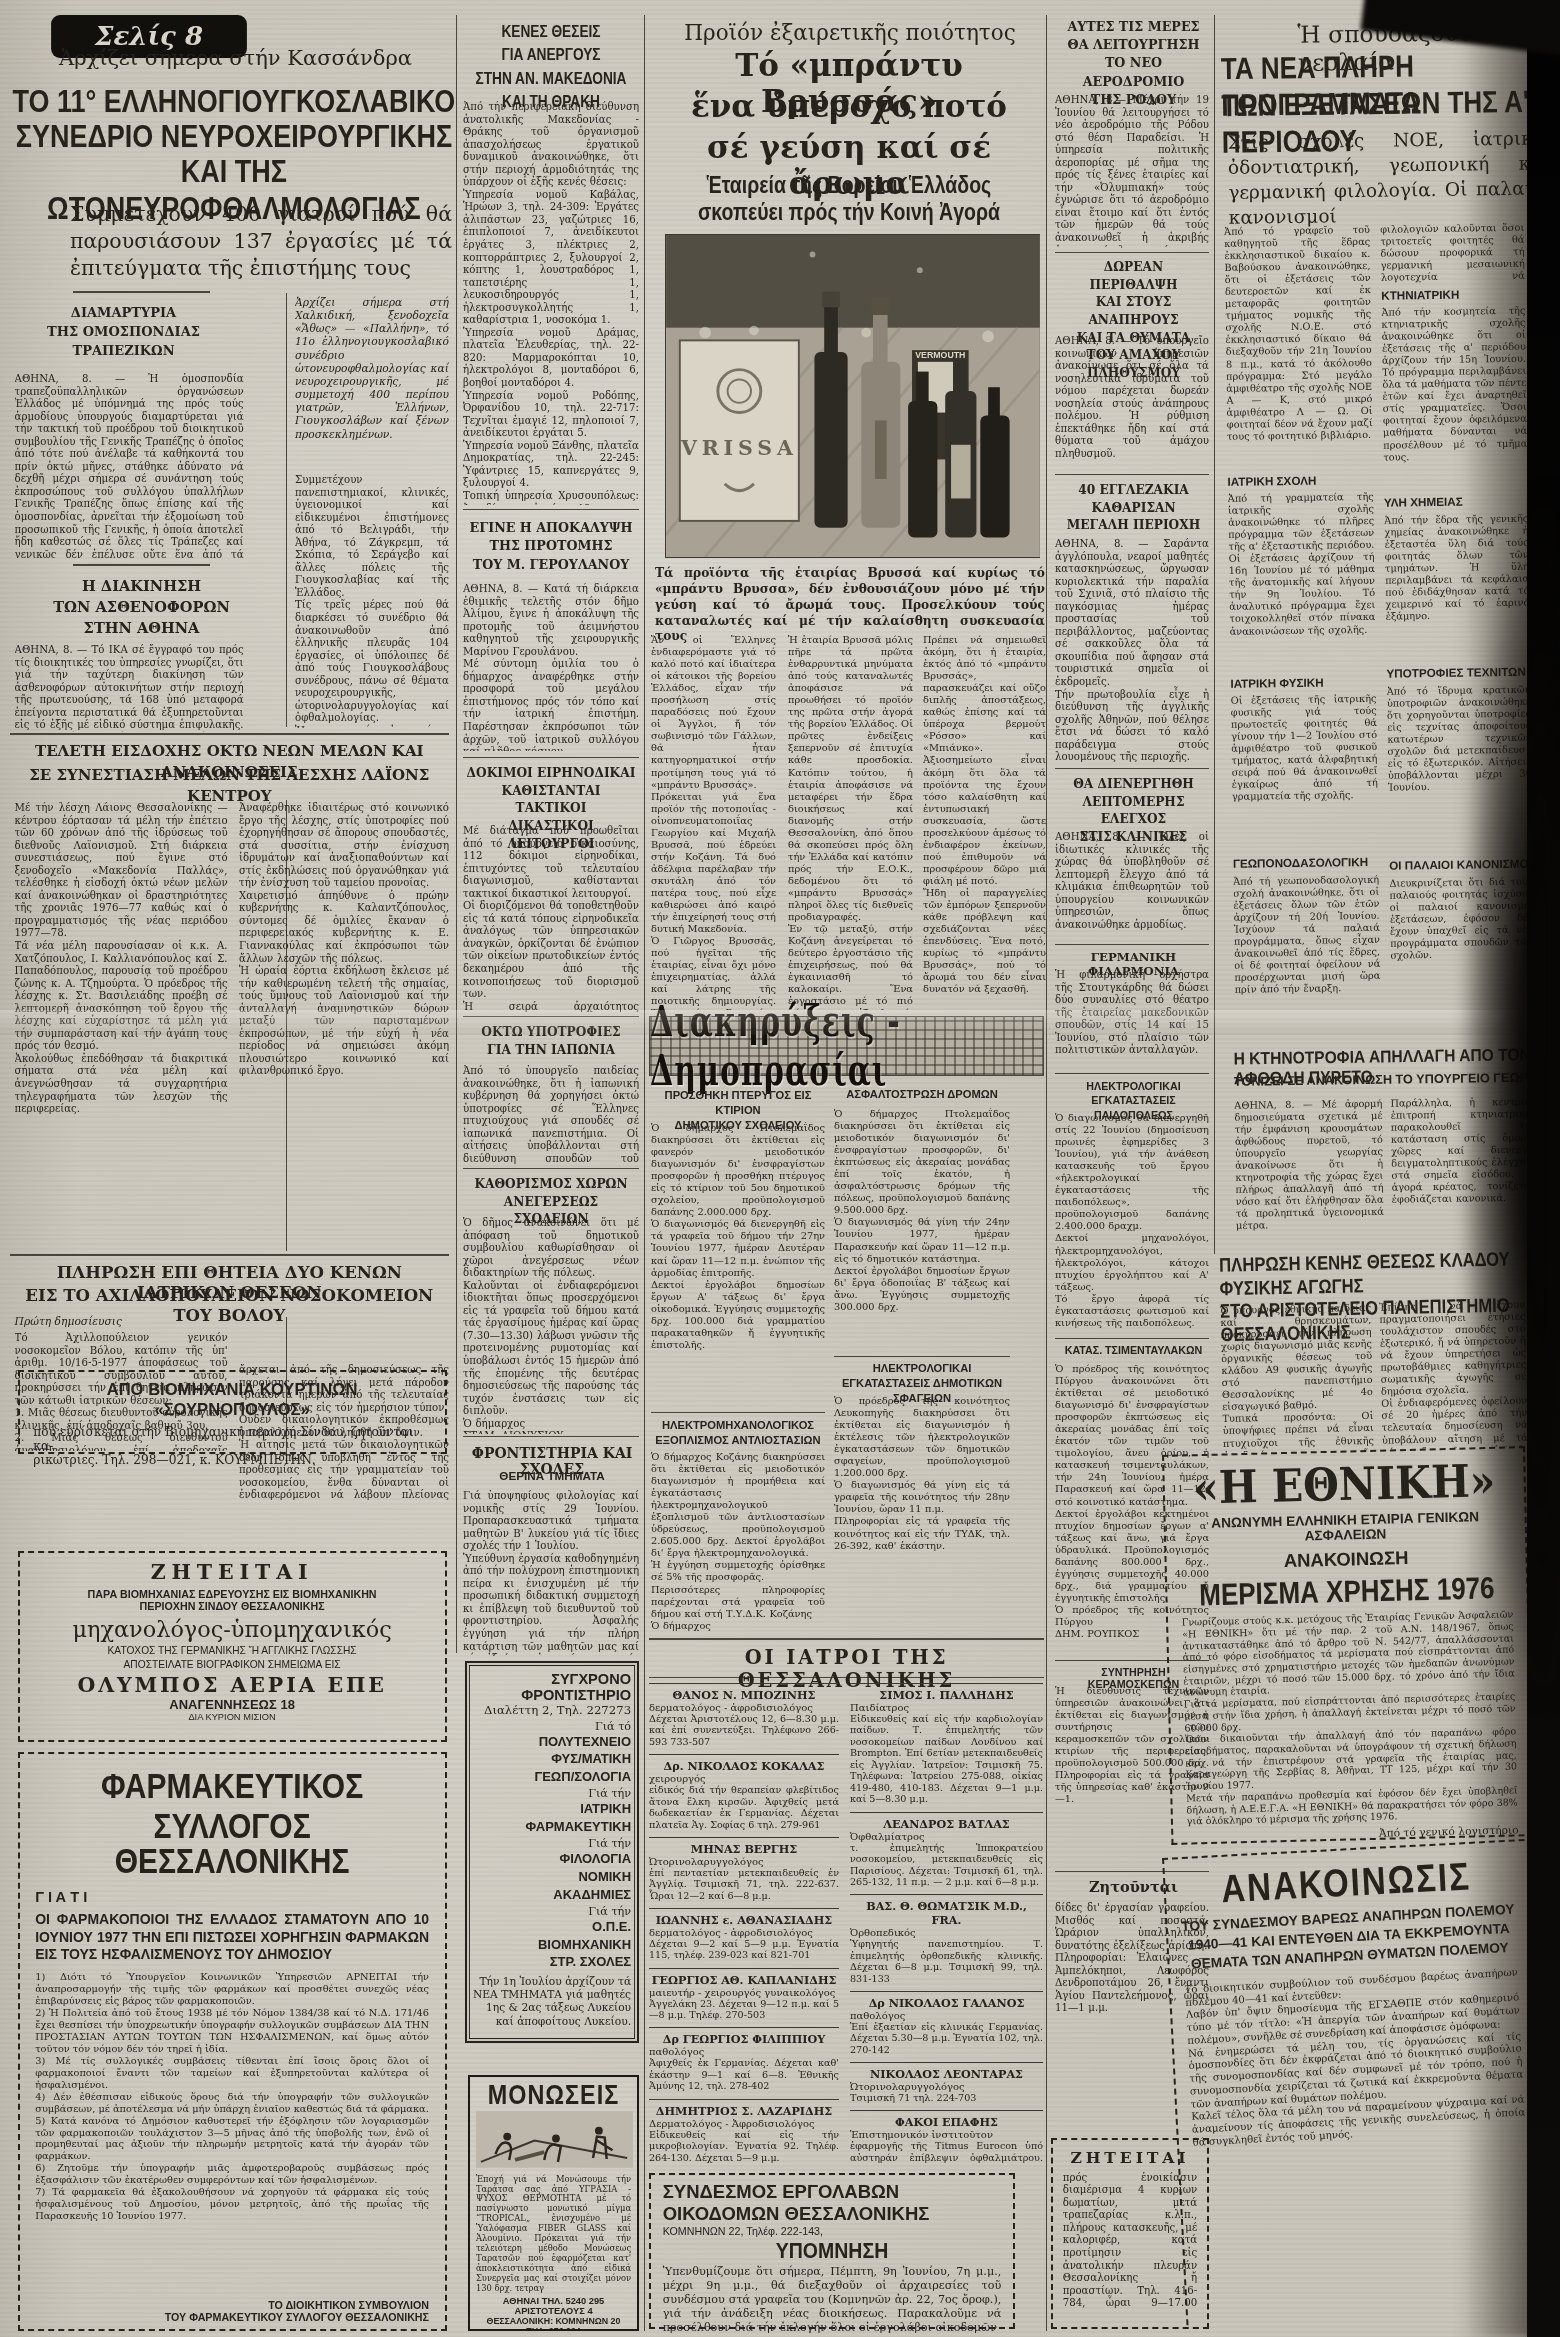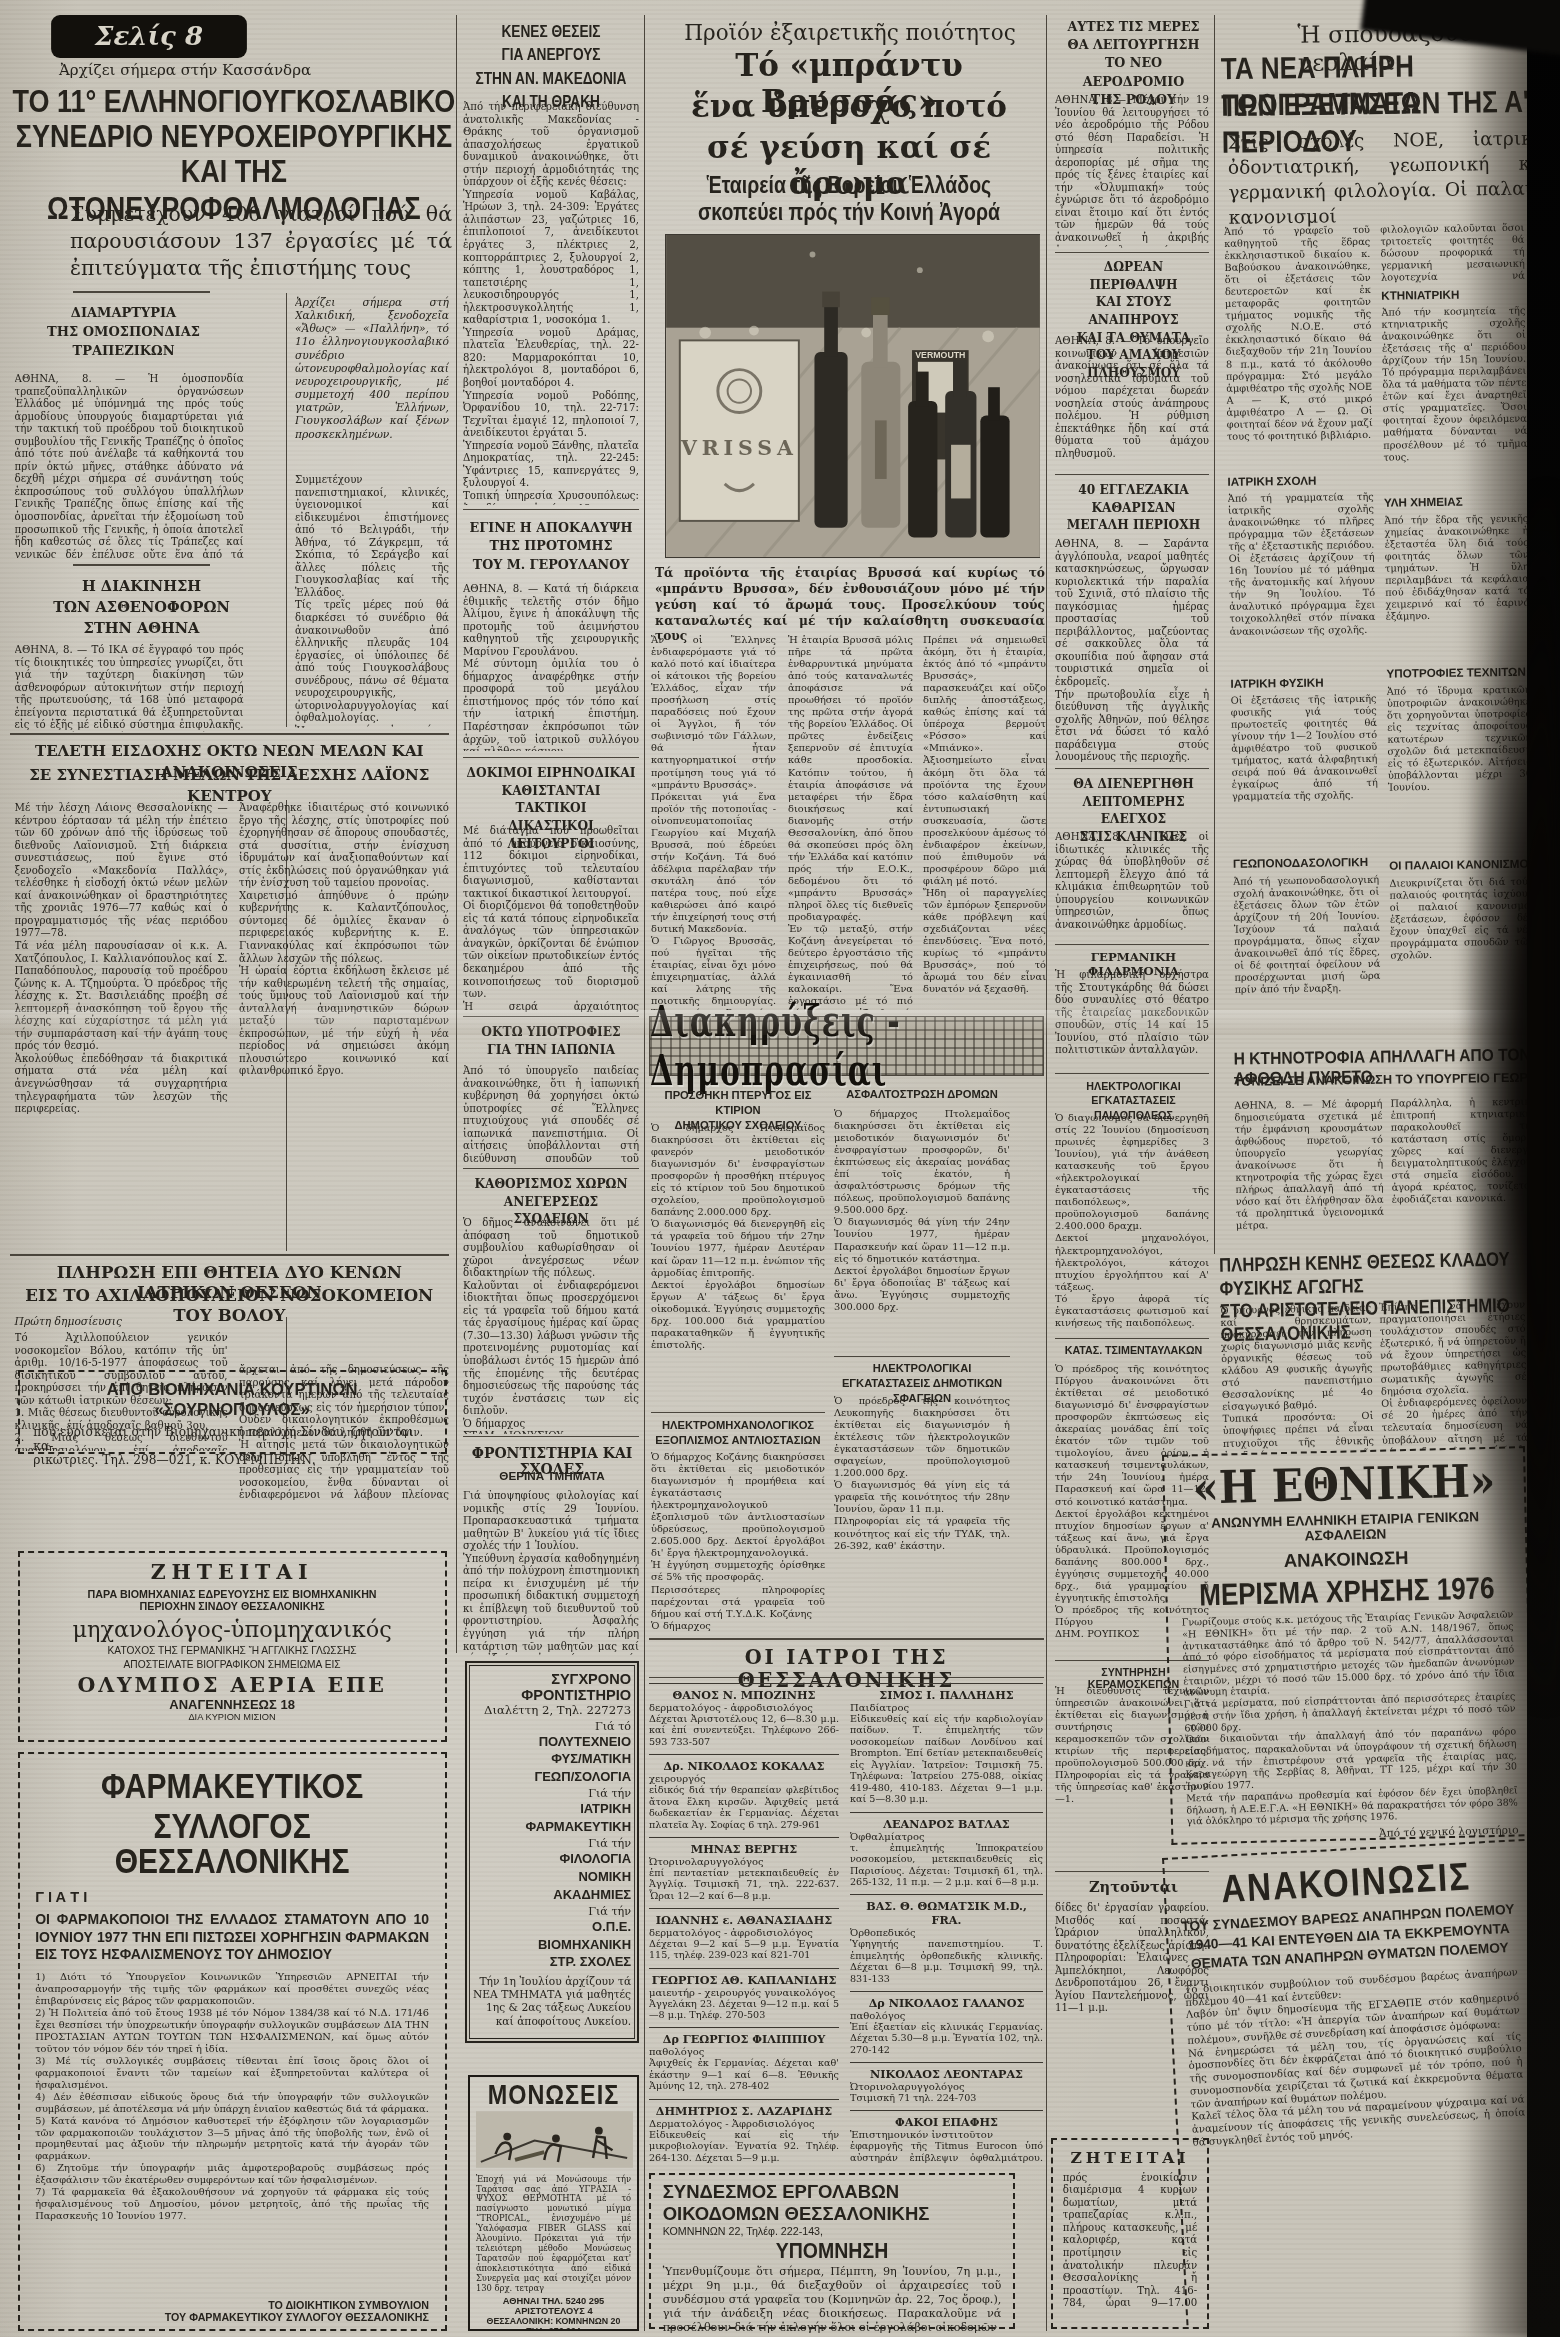--- a/index.html
+++ b/index.html
@@ -72,21 +72,21 @@
   <div class="rt" style="left:1055px;top:1073px;width:154px;height:1px"></div>
   <div class="rt" style="left:1055px;top:1338px;width:154px;height:1px"></div>
   <div class="rt" style="left:1055px;top:1660px;width:154px;height:1px"></div>
   <div class="rt" style="left:1055px;top:1871px;width:154px;height:1px"></div>
   <div class="rt" style="left:649px;top:1638px;width:395px;height:2px"></div>
   <div class="rt" style="left:649px;top:1677px;width:395px;height:1px"></div>
   <div class="rt" style="left:651px;top:1412px;width:174px;height:1px"></div>
   <div class="rt" style="left:834px;top:1356px;width:176px;height:1px"></div>
 
   <div class="b badge" style="left:54px;top:17.6px;width:190px;height:37px;font-size:26px;line-height:37px">Σελίς 8</div>
-  <div class="b" style="left:59px;top:61px;width:410px;font-size:15px">Ἀρχίζει σήμερα στήν Κασσάνδρα</div>
+  <div class="b" style="left:59px;top:46px;width:410px;font-size:21px">Ἀρχίζει σήμερα στήν Κασσάνδρα</div>
   <div class="b sans bold cond c" style="left:3.9px;top:84px;width:460px;font-size:27px">ΤΟ  11°  ΕΛΛΗΝΟΓΙΟΥΓΚΟΣΛΑΒΙΚΟ</div>
   <div class="b sans bold cond c" style="left:3.9px;top:119px;width:460px;font-size:27px">ΣΥΝΕΔΡΙΟ  ΝΕΥΡΟΧΕΙΡΟΥΡΓΙΚΗΣ</div>
   <div class="b sans bold cond c" style="left:3.9px;top:154px;width:460px;font-size:27px">ΚΑΙ ΤΗΣ ΩΤΟΝΕΥΡΟΦΘΑΛΜΟΛΟΓΙΑΣ</div>
   <div class="b" style="left:70px;top:201px;width:382px;font-size:20.5px;line-height:1.32;text-align:justify">Συμμετέχουν 400 γιατροί πού θά παρουσιάσουν 137 ἐργασίες μέ τά ἐπιτεύγματα τῆς ἐπιστήμης τους</div>
 
   <div class="b tt" style="left:21px;top:304px;width:205px;font-size:13px;line-height:1.45">ΔΙΑΜΑΡΤΥΡΙΑ
 ΤΗΣ ΟΜΟΣΠΟΝΔΙΑΣ
 ΤΡΑΠΕΖΙΚΩΝ</div>
   <div class="b body" style="left:14.6px;top:373px;width:229px;height:185px">ΑΘΗΝΑ, 8. — Ἡ ὁμοσπονδία τραπεζοϋπαλληλικῶν ὀργανώσεων Ἑλλάδος μέ ὑπόμνημά της πρός τούς ἁρμοδίους ὑπουργούς διαμαρτύρεται γιά τήν τακτική τοῦ προέδρου τοῦ διοικητικοῦ συμβουλίου τῆς Γενικῆς Τραπέζης ὁ ὁποῖος ἀπό τότε πού ἀνέλαβε τά καθήκοντά του πρίν ὀκτώ μῆνες, στάθηκε ἀδύνατο νά δεχθῆ μέχρι σήμερα σέ συνάντηση τούς ἐκπροσώπους τοῦ συλλόγου ὑπαλλήλων Γενικῆς Τραπέζης ὅπως ἐπίσης καί τῆς ὁμοσπονδίας, ἀρνεῖται τήν ἐξομοίωση τοῦ προσωπικοῦ τῆς Γενικῆς, ἡ ὁποία ἀποτελεῖ ἤδη καθεστώς σέ ὅλες τίς Τράπεζες καί γενικῶς δέν ἐπέλυσε οὔτε ἕνα ἀπό τά ἐκκρεμῆ θέματα τοῦ προσωπικοῦ.</div>
   <div class="b tt" style="left:39px;top:575px;width:205px;font-size:14.6px;line-height:1.45">Η ΔΙΑΚΙΝΗΣΗ

